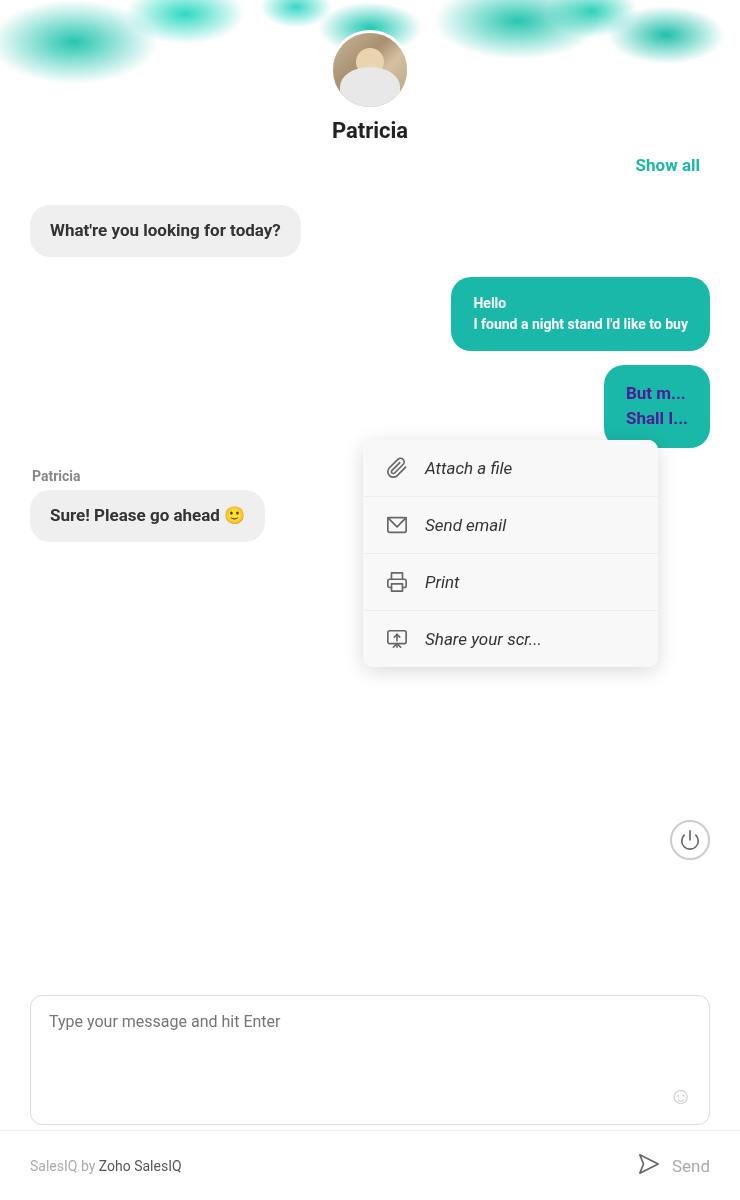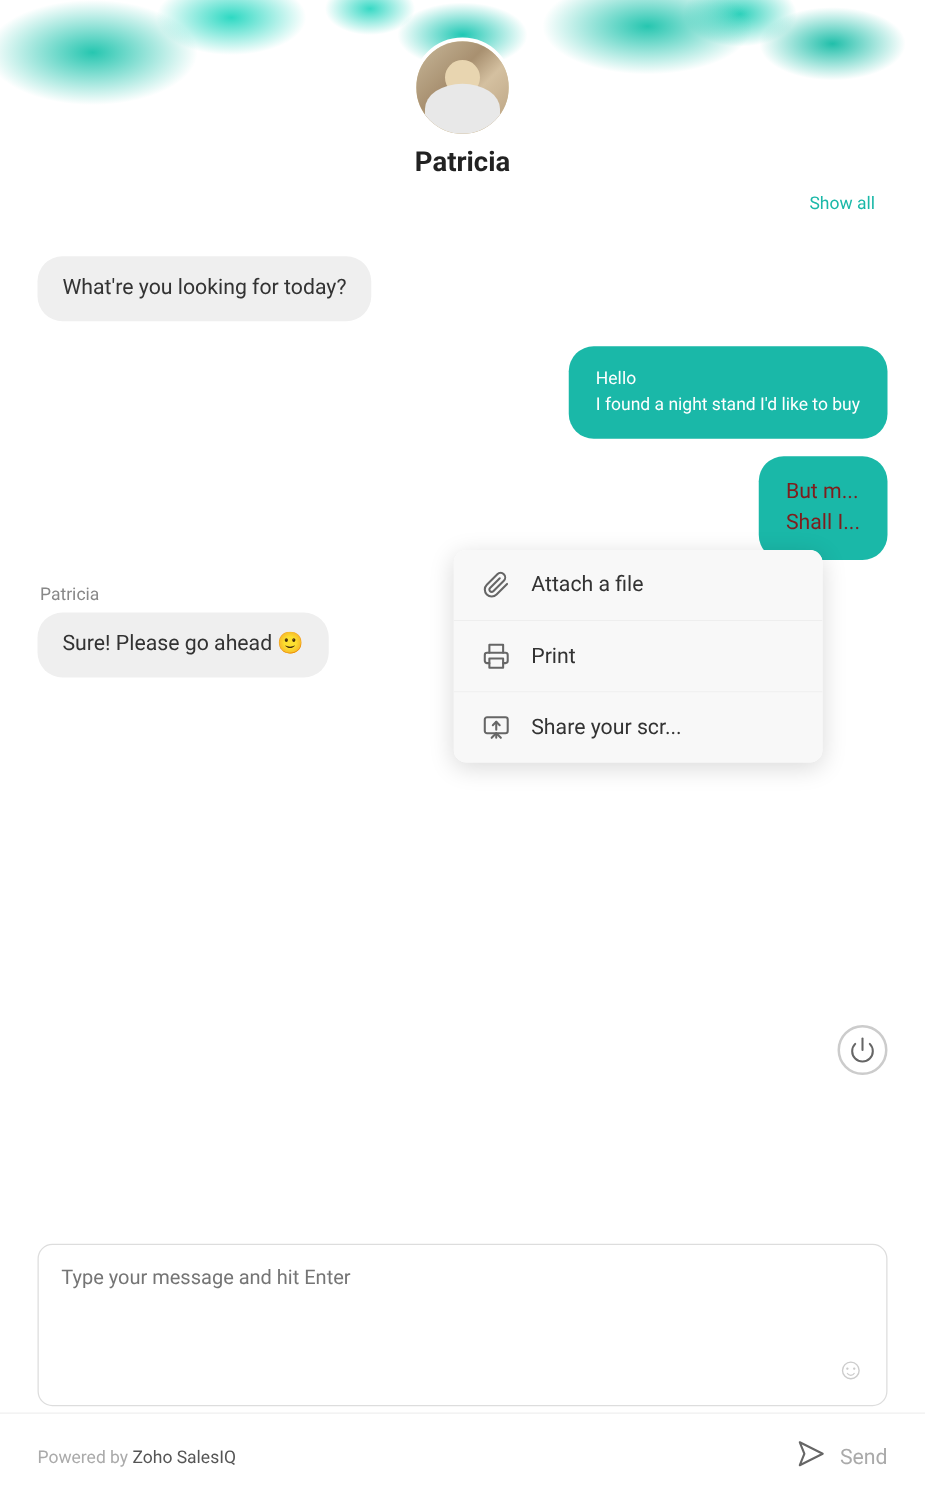--- a/index.html
+++ b/index.html
@@ -103,22 +103,22 @@
       height: 40px;
       background: #e8e8e8;
       border-radius: 50% 50% 0 0;
     }
 
     .show-all-btn {
       position: absolute;
       top: 155px;
       right: 40px;
       color: #1ab8a8;
-      font-size: 14px;
-      font-weight: 400;
+      font-size: 17px;
+      font-weight: 700;
       background: none;
       border: none;
       cursor: pointer;
     }
 
     .agent-name {
       margin-top: 8px;
       font-size: 22px;
       font-weight: 700;
       color: #222;
@@ -127,20 +127,21 @@
 
     
     .chat-area {
       position: absolute;
       top: 185px;
       left: 0;
       right: 0;
       bottom: 190px;
       padding: 20px 30px;
       overflow: hidden;
+      font-weight: bold;
     }
 
     .message-incoming {
       display: flex;
       justify-content: flex-start;
       margin-bottom: 20px;
     }
 
     .bubble-incoming {
       background: #efefef;
@@ -174,21 +175,21 @@
       margin-bottom: 20px;
       position: relative;
     }
 
     .bubble-outgoing-partial {
       background: #1ab8a8;
       border-radius: 20px;
       padding: 16px 22px;
       max-width: 430px;
       font-size: 17px;
-      color: #7f1d1d;
+      color: #4c1d95;
       line-height: 1.5;
     }
 
     .agent-label {
       font-size: 14px;
       color: #888;
       margin-bottom: 6px;
       margin-left: 2px;
     }
 
@@ -208,20 +209,21 @@
     .context-menu-item {
       display: flex;
       align-items: center;
       padding: 14px 20px;
       font-size: 17px;
       color: #333;
       cursor: pointer;
       gap: 14px;
       background: #f8f8f8;
       border-bottom: 1px solid #eee;
+      font-style: italic;
     }
 
     .context-menu-item:last-child {
       border-bottom: none;
     }
 
     .menu-icon {
       width: 28px;
       height: 28px;
       display: flex;
@@ -392,20 +394,29 @@
   <div class="context-menu-item">
     <div class="menu-icon">
       <svg viewBox="0 0 24 24">
         <path d="M21.44 11.05l-9.19 9.19a6 6 0 0 1-8.49-8.49l9.19-9.19a4 4 0 0 1 5.66 5.66l-9.2 9.19a2 2 0 0 1-2.83-2.83l8.49-8.48"></path>
       </svg>
     </div>
     <span>Attach a file</span>
   </div>
 
 
+  <div class="context-menu-item">
+    <div class="menu-icon">
+      <svg viewBox="0 0 24 24">
+        <rect x="2" y="4" width="20" height="16" rx="2"></rect>
+        <polyline points="2,4 12,14 22,4"></polyline>
+      </svg>
+    </div>
+    <span>Send email</span>
+  </div>
 
   <div class="context-menu-item">
     <div class="menu-icon">
       <svg viewBox="0 0 24 24">
         <polyline points="6 9 6 2 18 2 18 9"></polyline>
         <path d="M6 18H4a2 2 0 0 1-2-2v-5a2 2 0 0 1 2-2h16a2 2 0 0 1 2 2v5a2 2 0 0 1-2 2h-2"></path>
         <rect x="6" y="14" width="12" height="8"></rect>
       </svg>
     </div>
     <span>Print</span>
@@ -435,21 +446,21 @@
 
 <div class="input-area">
   <div class="message-input-container">
     <textarea class="message-input" placeholder="Type your message and hit Enter" style=""></textarea>
     <button class="emoji-btn">☺</button>
   </div>
 </div>
 
 <div class="footer">
   <div class="powered-by">
-    <span>Powered by </span><strong>Zoho SalesIQ</strong>
+    <span>SalesIQ by </span><strong>Zoho SalesIQ</strong>
   </div>
   <button class="send-btn">
     <span class="send-icon">
       <svg viewBox="0 0 24 24" width="18" height="18" fill="#aaa" stroke="none">
         <polygon points="2,2 22,12 2,22 6,12"></polygon>
       </svg>
     </span>
     <span>Send</span>
   </button>
 </div>

